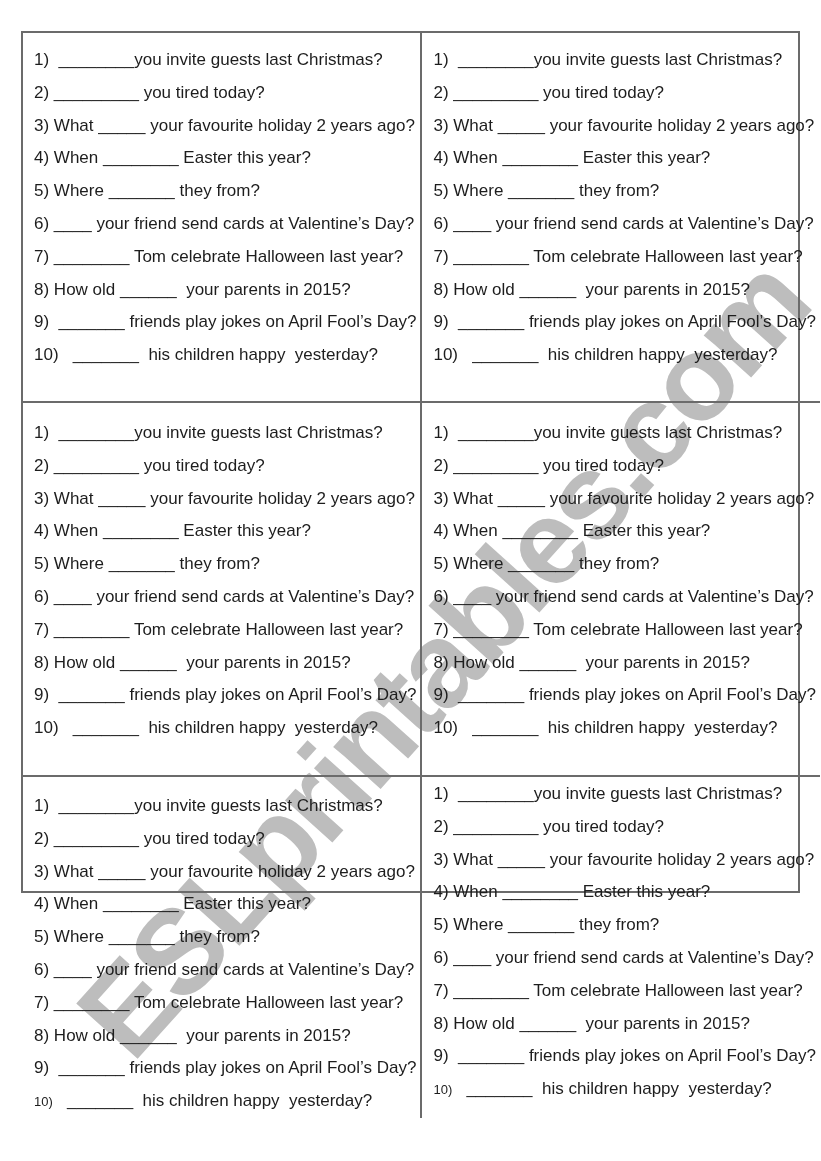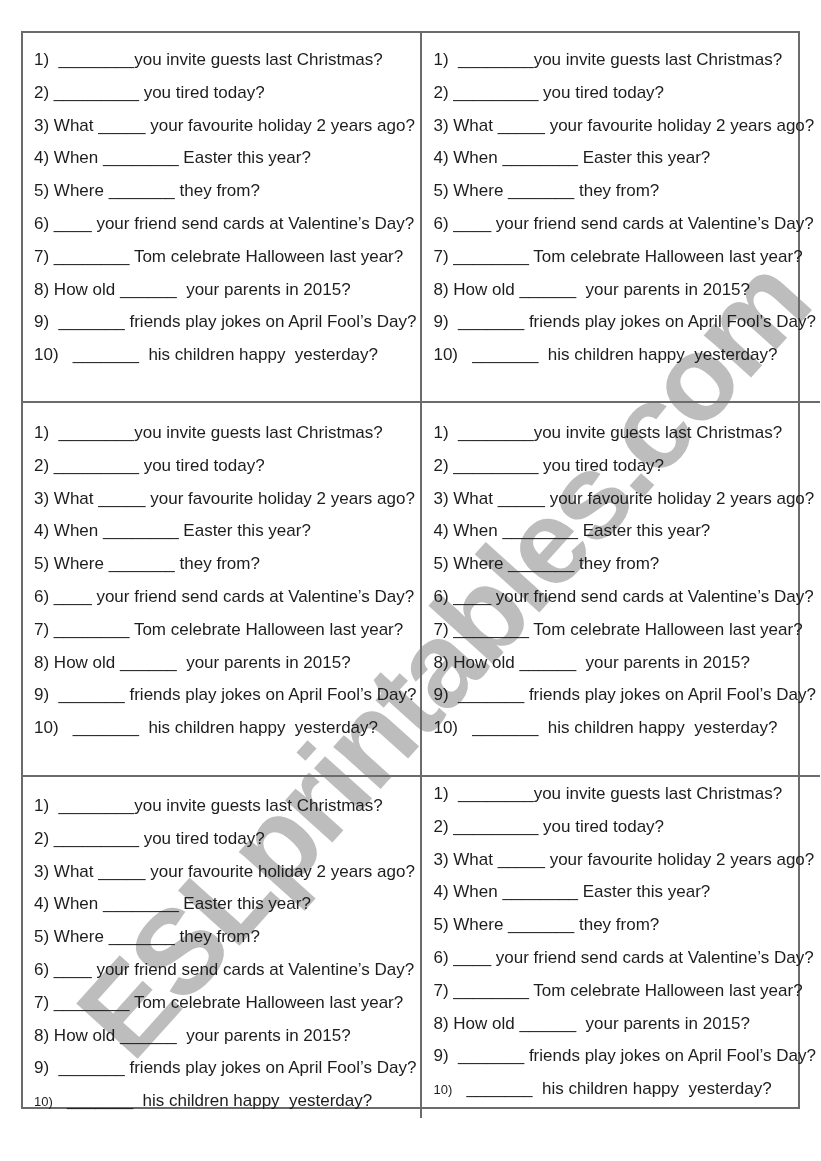--- a/index.html
+++ b/index.html
@@ -30,21 +30,21 @@
     white-space: nowrap;
     color: #bdbdbd;
     z-index: 0;
     user-select: none;
   }
   .grid {
     position: absolute;
     left: 21px;
     top: 31px;
     width: 779px;
-    height: 1078px;
+    height: 862px;
     box-sizing: border-box;
     border: 2px solid #6b6b6b;
     display: grid;
     grid-template-columns: 1fr 1fr;
     grid-template-rows: 370px 374px 1fr;
     z-index: 1;
   }
   .cell {
     box-sizing: border-box;
     padding-left: 11px;

